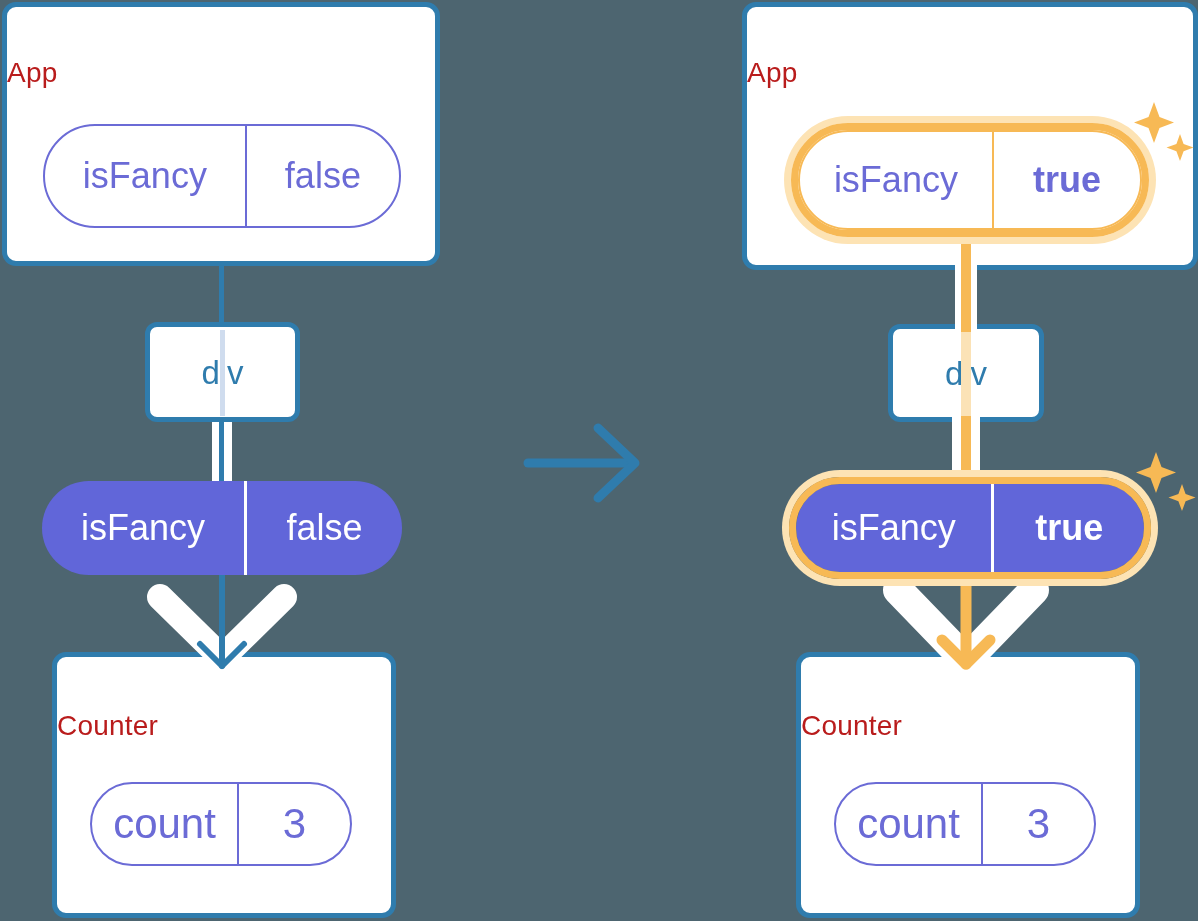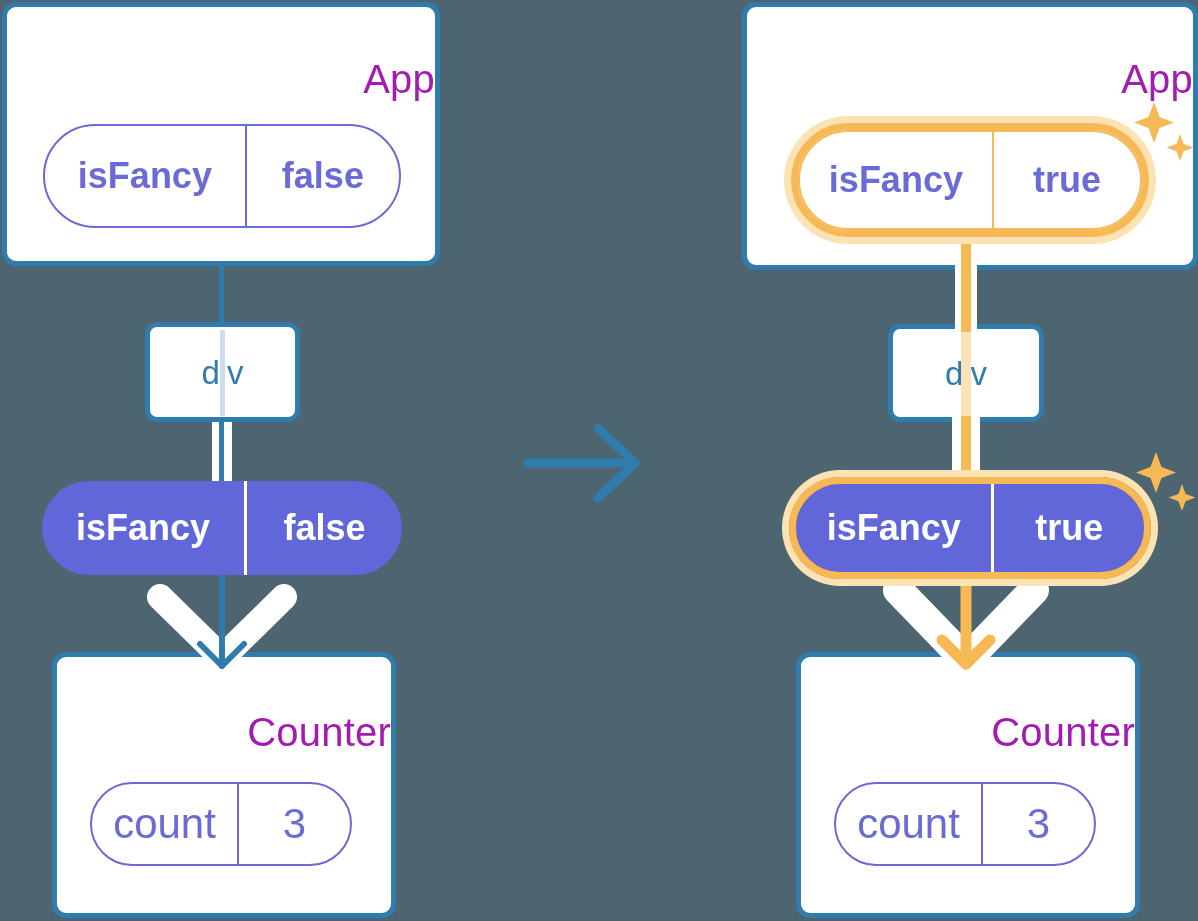--- a/index.html
+++ b/index.html
@@ -27,23 +27,23 @@
     position: absolute;
     background: #ffffff;
     border: 5px solid #2f7cad;
     border-radius: 14px;
     box-sizing: border-box;
   }
   .comp-title {
     position: absolute;
     left: 0;
     right: 0;
-    text-align: right;
-    color: #a21caf;
-    font-size: 40px;
+    text-align: left;
+    color: #b91c1c;
+    font-size: 28px;
     font-weight: 400;
     letter-spacing: 0.2px;
     line-height: 1;
     white-space: nowrap;
   }
 
   
   .div-box {
     position: absolute;
     background: #ffffff;
@@ -111,21 +111,21 @@
   .line-orange-pale { background: #fbe2b6; }
   .line-white { background: #ffffff; }
 
   
   .mid-arrow { position: absolute; }
 
   
   .sparkle { position: absolute; }
 
   
-  .pill-lg .pill-key, .pill-lg .pill-val { font-size: 36px; font-weight: bold; }
+  .pill-lg .pill-key, .pill-lg .pill-val { font-size: 36px; }
   .pill-md .pill-key, .pill-md .pill-val { font-size: 42px; }
 </style>
 </head>
 <body>
 
 <div id="stage">
 
   <div class="line-v line-blue abs" style="left:219px; top:210px; width:5px; height:120px; z-index:1;"></div>
 
   <div class="line-v line-white abs" style="left:212px; top:414px; width:20px; height:90px; z-index:1;"></div>

